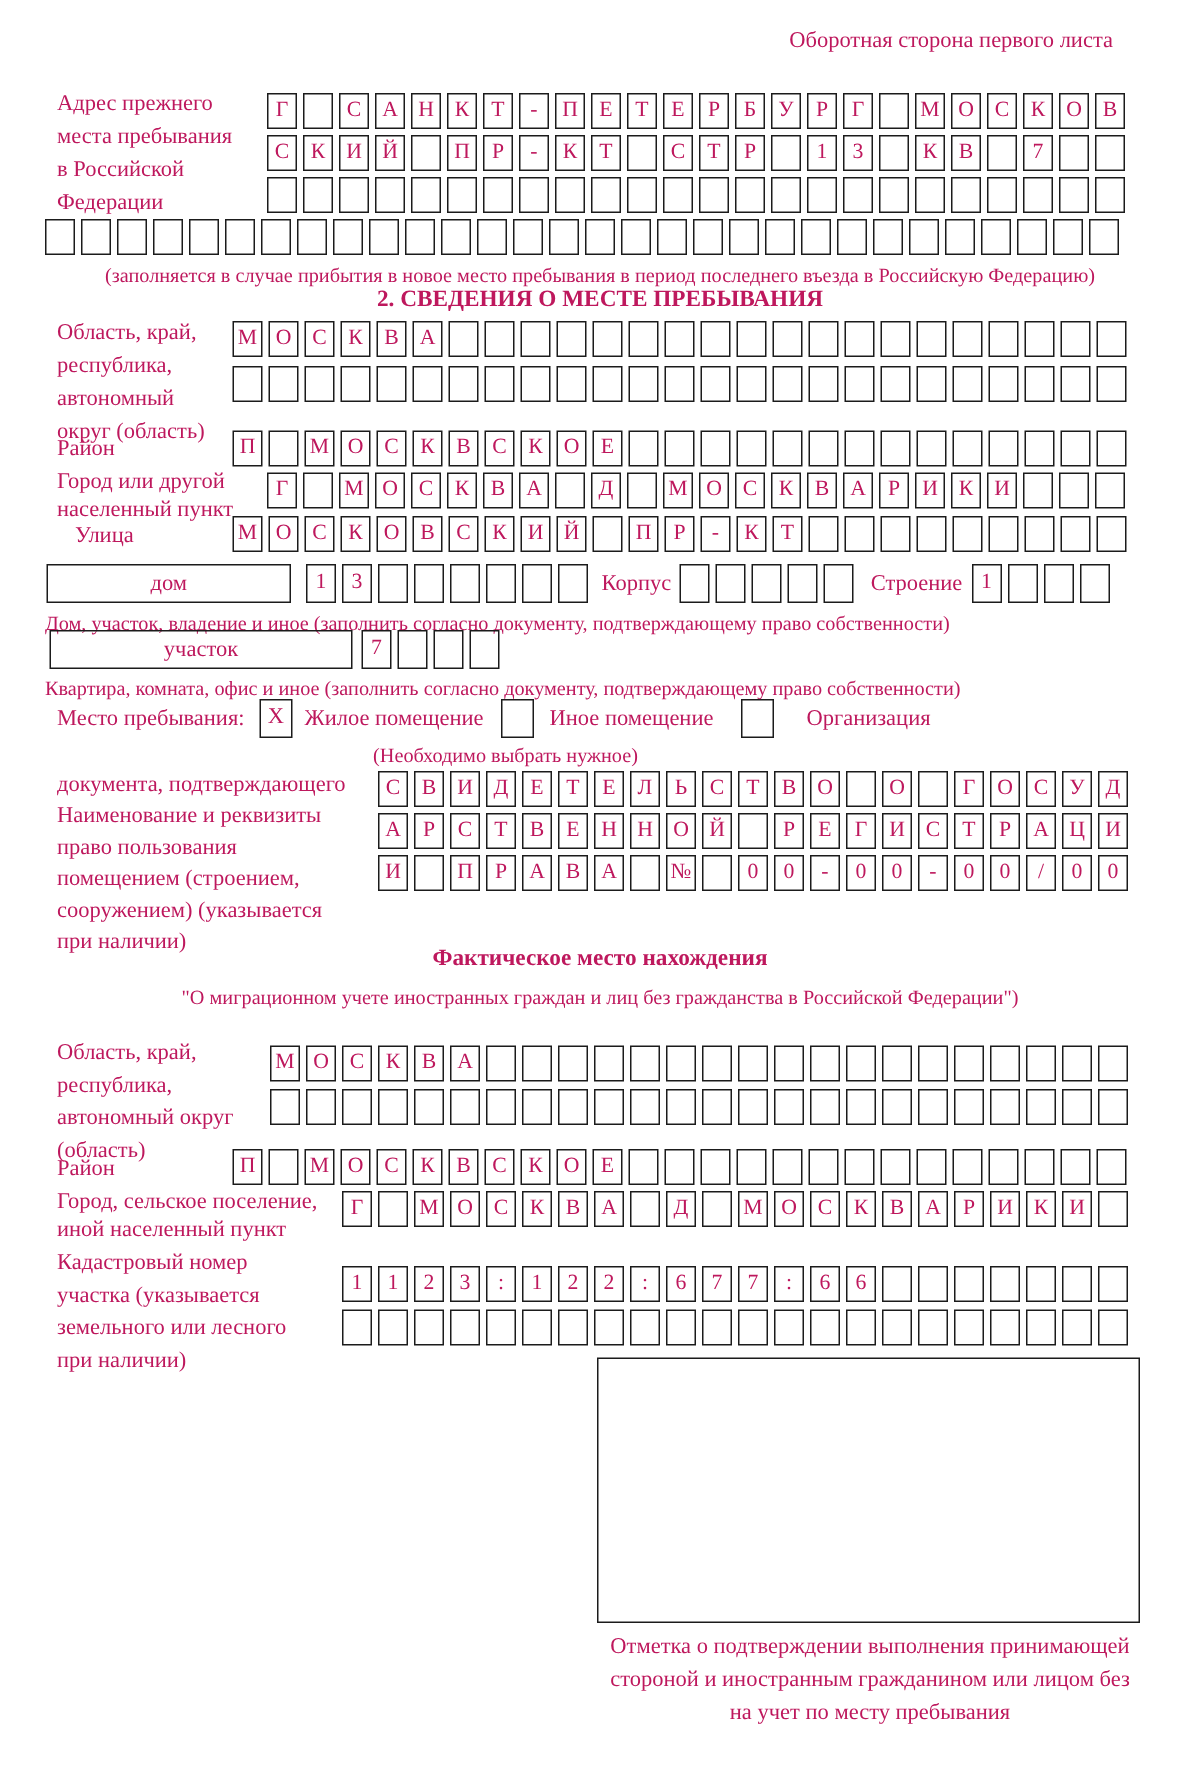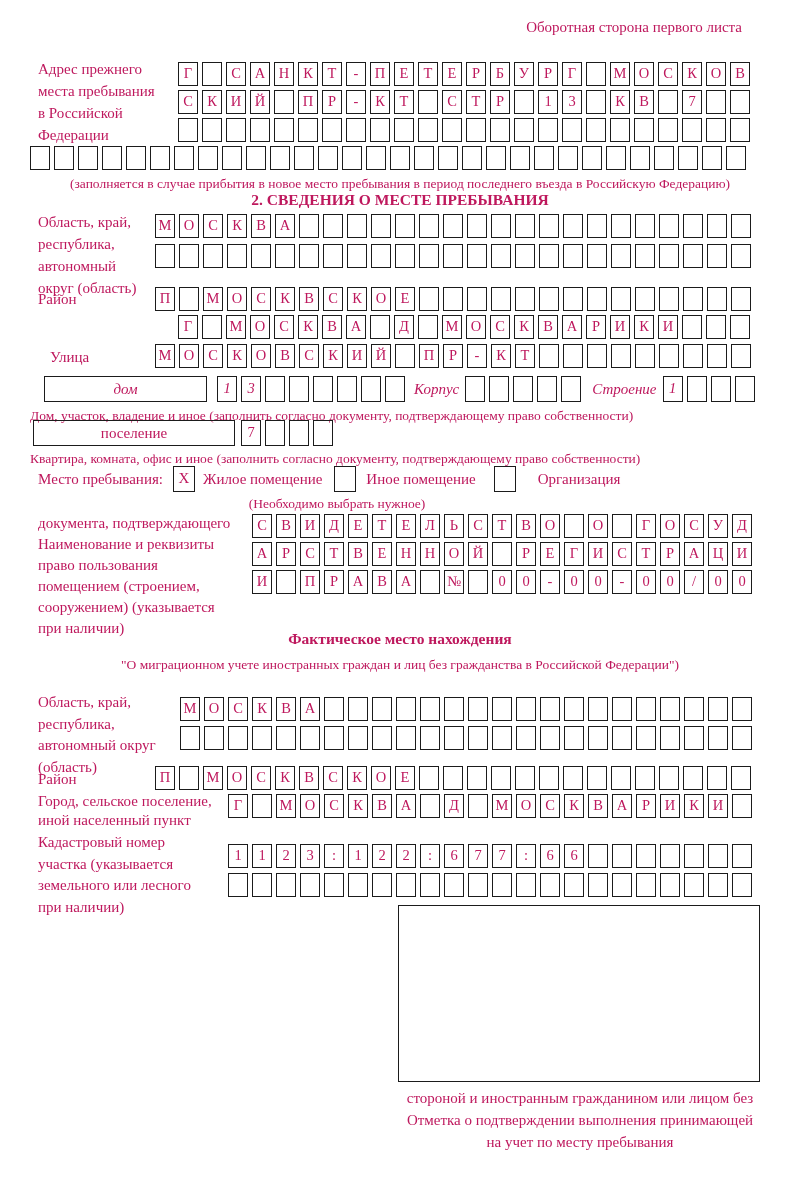--- a/index.html
+++ b/index.html
@@ -232,20 +232,24 @@
       <span class="cell"></span>
       <span class="cell"></span>
       <span class="cell"></span>
       <span class="cell"></span>
       <span class="cell"></span>
       <span class="cell"></span>
       <span class="cell"></span>
       <span class="cell"></span>
     </div>
 
+  <div class="abs lbl2" style="left:38px;top:312px;width:145px;">
+    <div>Город или другой</div>
+    <div>населенный пункт</div>
+  </div>
   <div class="abs cellrow" style="left:178px;top:315px;">
       <span class="cell">Г</span>
       <span class="cell"></span>
       <span class="cell">М</span>
       <span class="cell">О</span>
       <span class="cell">С</span>
       <span class="cell">К</span>
       <span class="cell">В</span>
       <span class="cell">А</span>
       <span class="cell"></span>
@@ -288,21 +292,21 @@
       <span class="cell"></span>
       <span class="cell"></span>
       <span class="cell"></span>
       <span class="cell"></span>
       <span class="cell"></span>
       <span class="cell"></span>
       <span class="cell"></span>
       <span class="cell"></span>
     </div>
 
-  <div class="abs hrow" style="left:44px;top:376px;font-style:italic;">
+  <div class="abs hrow" style="left:31px;top:376px;">
     <div class="widebox" style="width:163px;">дом</div>
     <div class="cellrow tall" style="margin-left:10px;">
         <span class="cell">1</span>
         <span class="cell">3</span>
         <span class="cell"></span>
         <span class="cell"></span>
         <span class="cell"></span>
         <span class="cell"></span>
         <span class="cell"></span>
         <span class="cell"></span>
@@ -319,21 +323,21 @@
     <div class="cellrow tall">
         <span class="cell">1</span>
         <span class="cell"></span>
         <span class="cell"></span>
         <span class="cell"></span>
       </div>
   </div>
   <div class="abs note" style="left:30px;top:406px;width:740px;">Дом, участок, владение и иное (заполнить согласно документу, подтверждающему право собственности)</div>
 
   <div class="abs hrow" style="left:33px;top:420px;">
-    <div class="widebox" style="width:202px;">поселение</div>
+    <div class="widebox" style="width:202px;">участок</div>
     <div class="cellrow tall" style="margin-left:6px;">
         <span class="cell">7</span>
         <span class="cell"></span>
         <span class="cell"></span>
         <span class="cell"></span>
       </div>
   </div>
   <div class="abs note" style="left:30px;top:449px;width:740px;">Квартира, комната, офис и иное (заполнить согласно документу, подтверждающему право собственности)</div>
 
   <div class="abs hrow" style="left:38px;top:466px;">
@@ -603,18 +607,18 @@
       <span class="cell"></span>
       <span class="cell"></span>
       <span class="cell"></span>
       <span class="cell"></span>
       <span class="cell"></span>
       <span class="cell"></span>
     </div>
 
   <div class="abs bigbox" style="left:398px;top:905px;width:362px;height:177px;"></div>
   <div class="abs lbl center" style="left:390px;top:1087px;width:380px;line-height:22px;">
+    <div>Отметка о подтверждении выполнения принимающей</div>
     <div>стороной и иностранным гражданином или лицом без</div>
-    <div>Отметка о подтверждении выполнения принимающей</div>
     <div>на учет по месту пребывания</div>
   </div>
 
 </div>
 
 </body></html>

